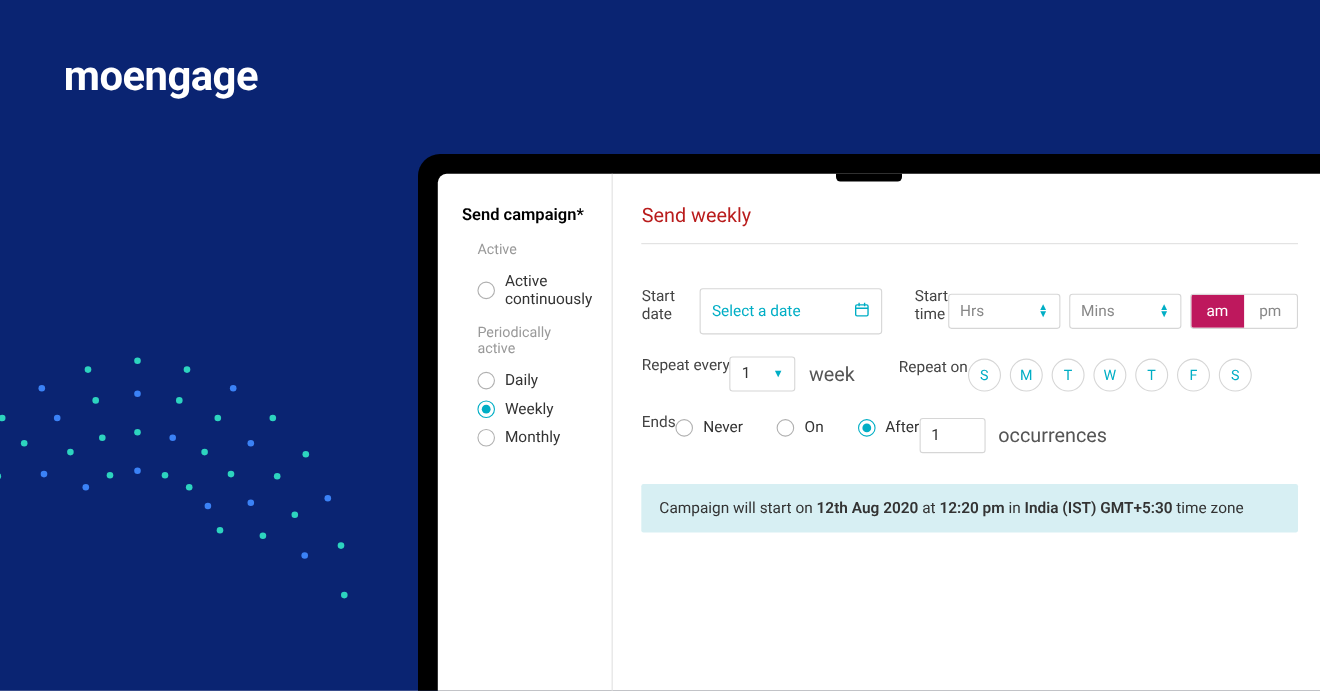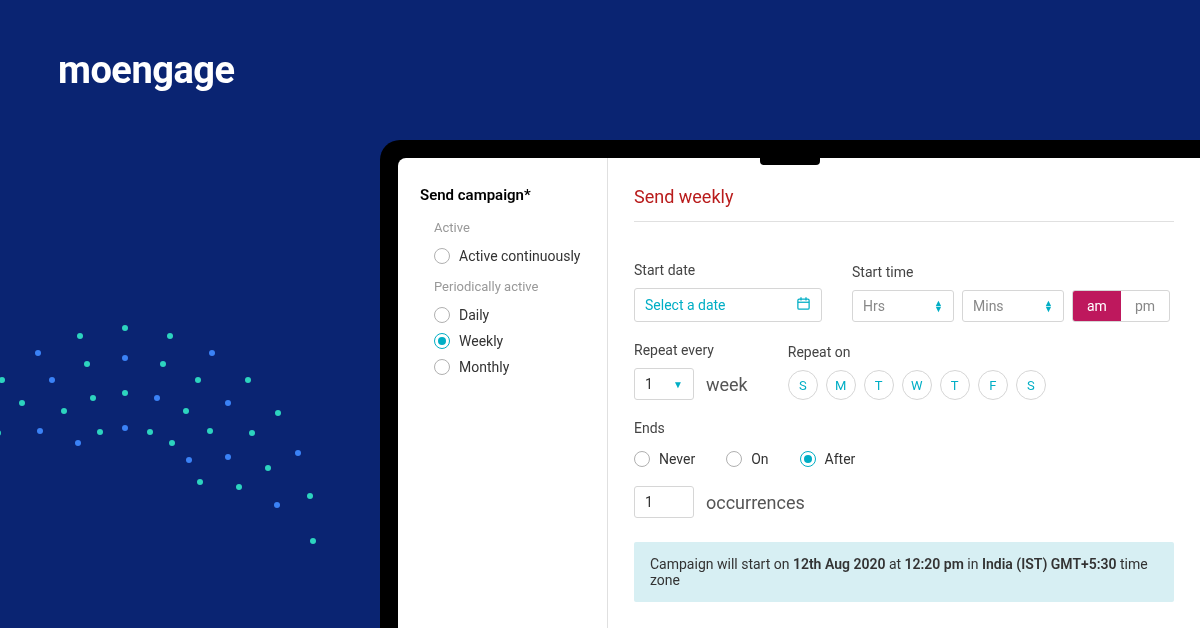--- a/index.html
+++ b/index.html
@@ -112,21 +112,21 @@
     border-bottom: 1px solid #e0e0e0;
     padding-bottom: 14px;
     margin-bottom: 40px;
   }
   .form-row {
     display: flex;
     gap: 30px;
     margin-bottom: 20px;
     align-items: flex-end;
   }
-  .form-group { display: flex; flex-direction: column; }
+  .form-group { display: flex; flex-direction: row; }
   .field-label {
     font-size: 14px;
     color: #444;
     margin-bottom: 10px;
   }
   .input-box {
     border: 1px solid #d6d6d6;
     border-radius: 3px;
     padding: 7px 10px;
     font-size: 14px;

